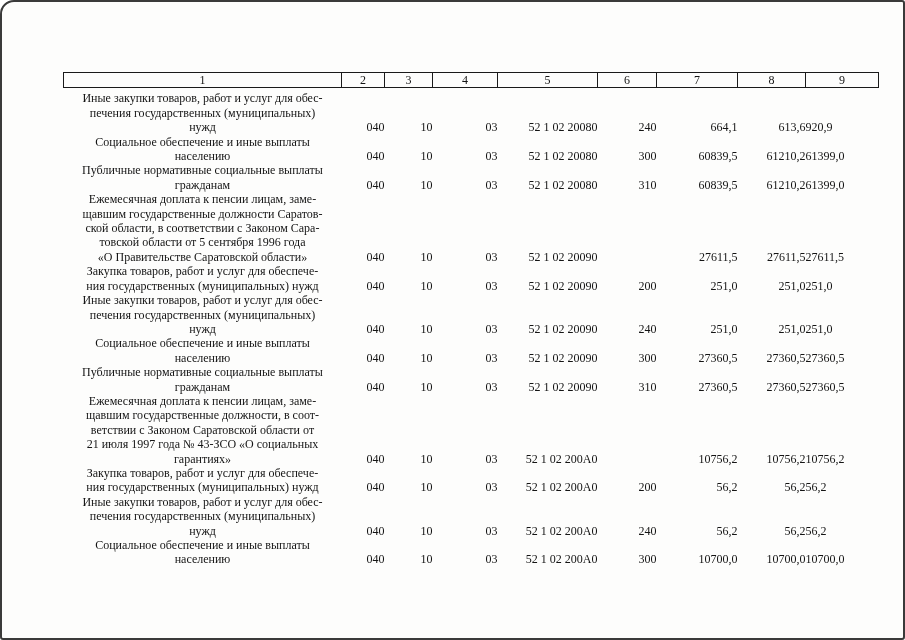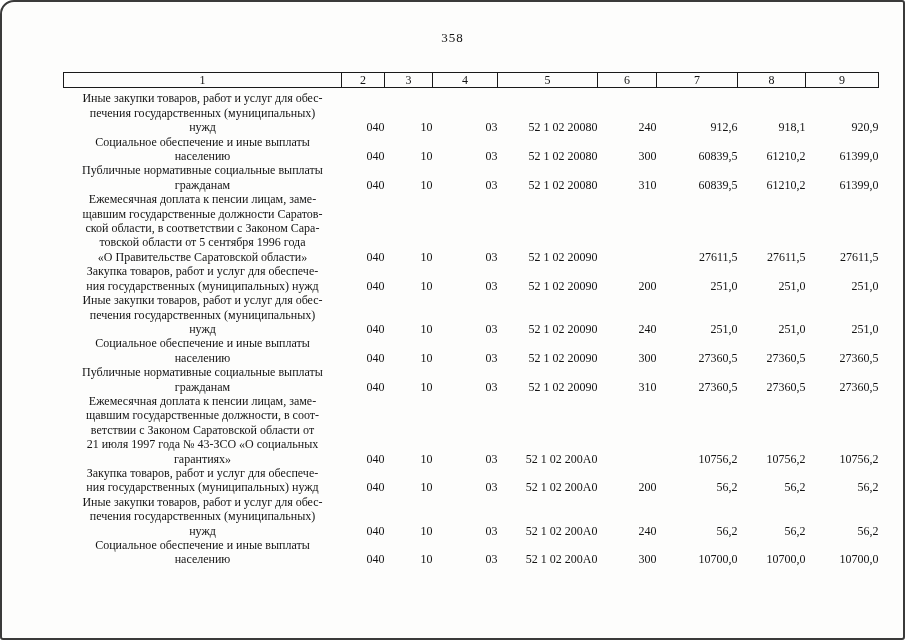--- a/index.html
+++ b/index.html
@@ -62,29 +62,27 @@
     padding-right: 3px;
   }
   td.c2, td.c3, td.c4, td.c5, td.c6 {
     text-align: right;
   }
   td.c7, td.c8 {
     text-align: right;
     padding-right: 7px;
   }
   td.c9 {
-    text-align: right;
     padding-right: 12px;
   }
 </style>
 </head>
 <body>
 
 <div class="page">
-  <div class="page-number">358</div>
 
   <table class="budget-table">
     <colgroup>
       <col style="width:278px">
       <col style="width:43px">
       <col style="width:48px">
       <col style="width:65px">
       <col style="width:100px">
       <col style="width:59px">
       <col style="width:81px">
@@ -107,22 +105,22 @@
     <tbody>
         <tr>
           <td class="name">Иные закупки товаров, работ и услуг для обес-
 печения государственных (муниципальных)
 нужд</td>
           <td class="c2">040</td>
           <td class="c3">10</td>
           <td class="c4">03</td>
           <td class="c5">52 1 02 20080</td>
           <td class="c6">240</td>
-          <td class="c7">912,6</td>
-          <td class="c8">918,1</td>
+          <td class="c7">664,1</td>
+          <td class="c8">613,6</td>
           <td class="c9">920,9</td>
         </tr>
         <tr>
           <td class="name">Социальное обеспечение и иные выплаты
 населению</td>
           <td class="c2">040</td>
           <td class="c3">10</td>
           <td class="c4">03</td>
           <td class="c5">52 1 02 20080</td>
           <td class="c6">300</td>

